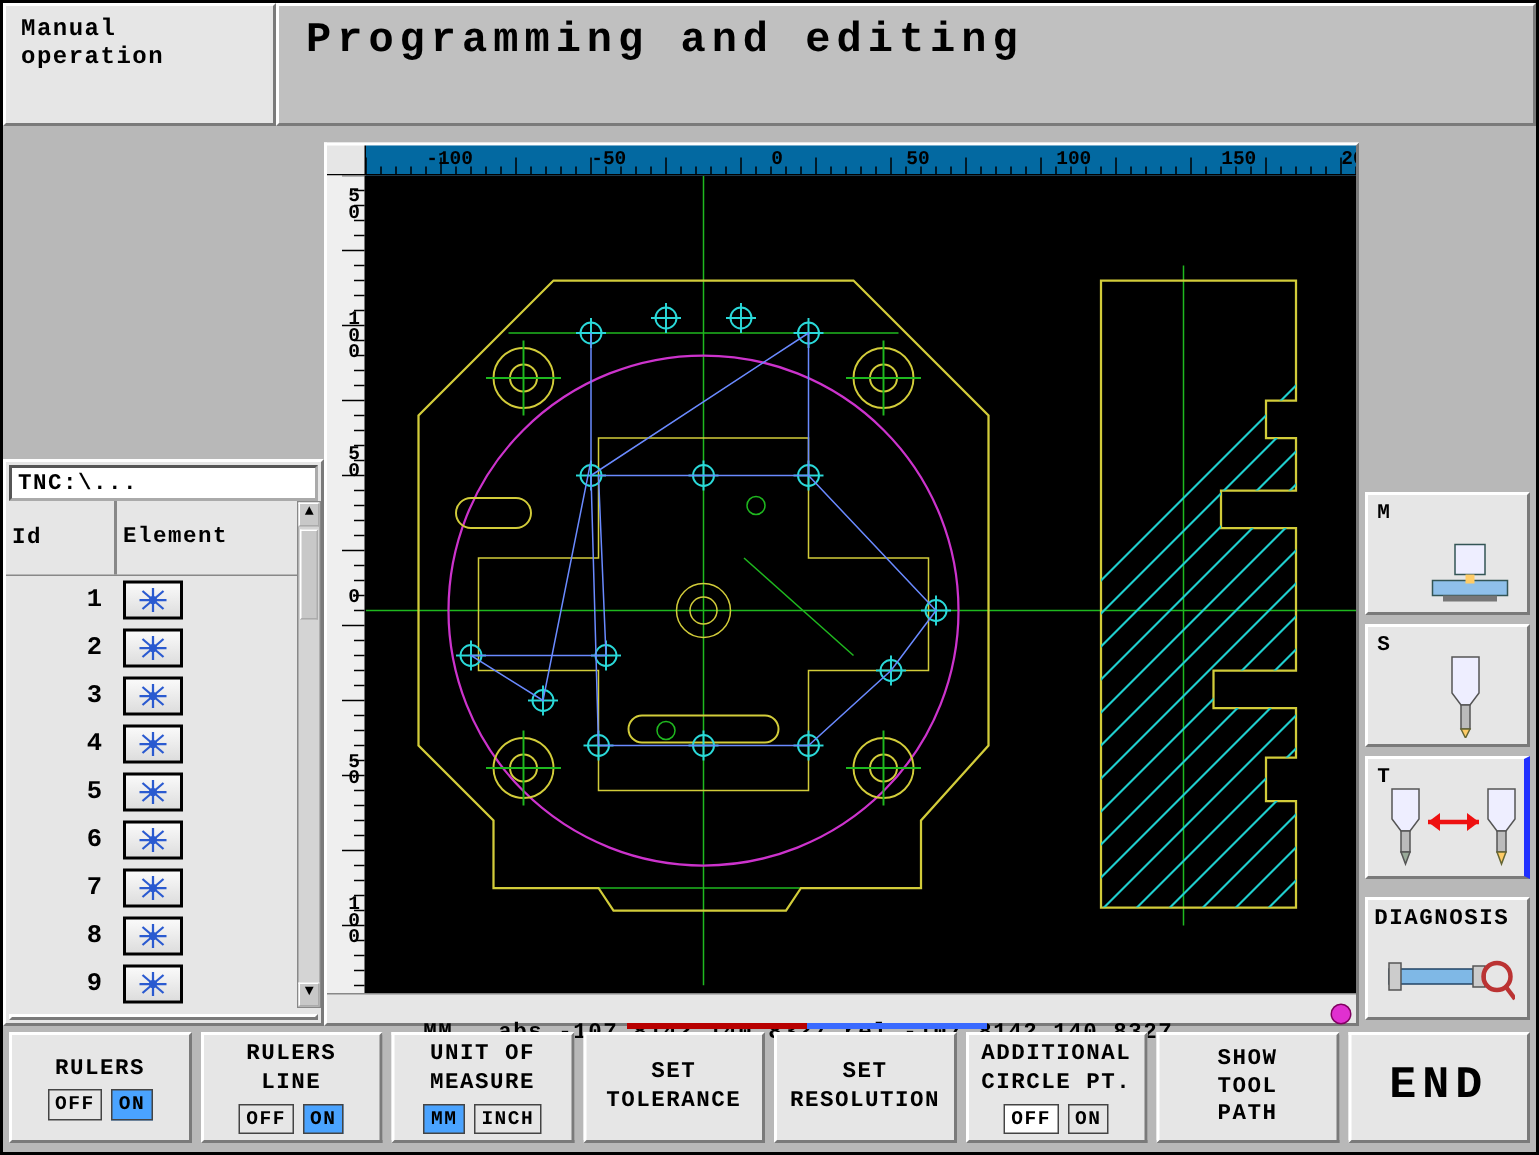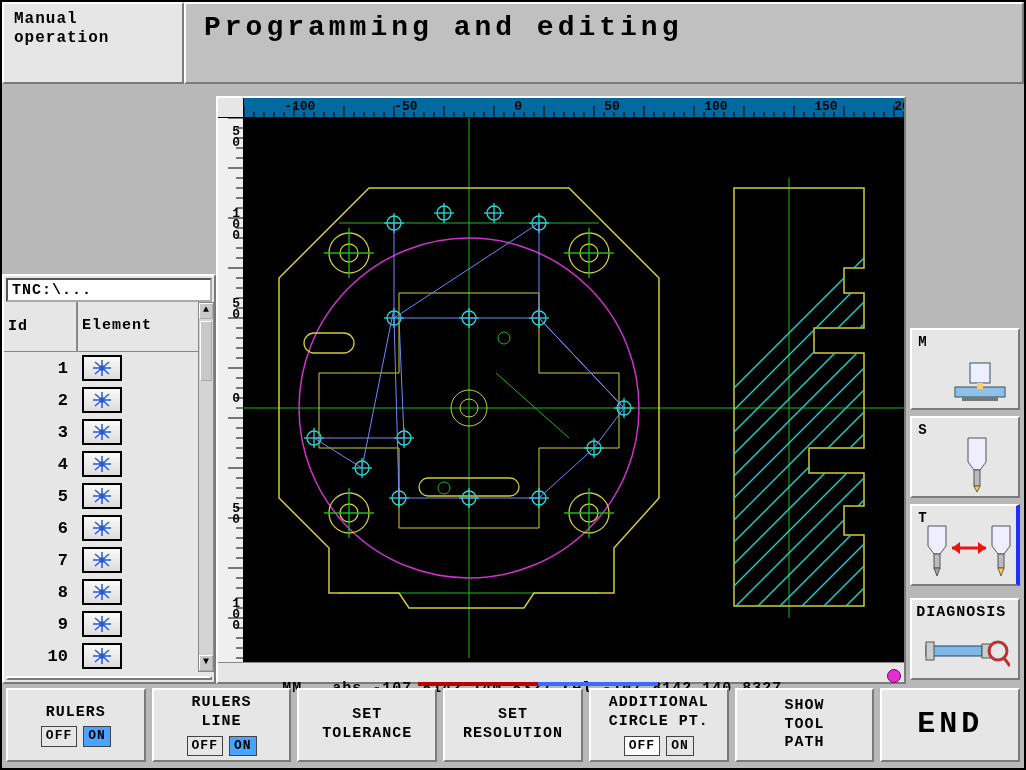--- a/index.html
+++ b/index.html
@@ -427,36 +427,20 @@
         <line x1="11" y1="1" x2="11" y2="17"></line>
                       <line x1="2" y1="9" x2="20" y2="9"></line>
         <line x1="4" y1="3" x2="18" y2="15"></line>
                       <line x1="18" y1="3" x2="4" y2="15"></line>
         <circle cx="11" cy="9" r="2" fill="#2a5ad0"></circle>
                     </g>
                   </svg>
                 </div>
               </div>
             </div>
-            <div class="list-row">
-              <div class="c1">10</div>
-    <div class="c2">
-                <div class="elem-btn">
-      <svg width="22" height="18">
-                    <g stroke="#2a5ad0" stroke-width="1.5" fill="none">
-        <line x1="11" y1="1" x2="11" y2="17"></line>
-                      <line x1="2" y1="9" x2="20" y2="9"></line>
-        <line x1="4" y1="3" x2="18" y2="15"></line>
-                      <line x1="18" y1="3" x2="4" y2="15"></line>
-        <circle cx="11" cy="9" r="2" fill="#2a5ad0"></circle>
-                    </g>
-                  </svg>
-                </div>
-              </div>
-            </div>
           </div>
       </div>
       <div class="scrollbar-v">
         <div class="arrow" style="font-size:10px;text-align:center;">▲</div>
         <div class="thumb"></div>
         <div class="arrow" style="position:absolute;bottom:0;left:0;right:0;font-size:10px;text-align:center;">▼</div>
       </div>
     </div>
     <div class="bottom-pad"></div>
   </div>
@@ -889,20 +873,28 @@
   </div>
   <div class="softkey">
     <div>RULERS</div>
     <div>LINE</div>
     <div class="toggle-row">
       <span class="toggle">OFF</span>
       <span class="toggle on">ON</span>
     </div>
   </div>
   <div class="softkey">
+    <div>UNIT OF</div>
+    <div>MEASURE</div>
+    <div class="toggle-row">
+      <span class="toggle on">MM</span>
+      <span class="toggle">INCH</span>
+    </div>
+  </div>
+  <div class="softkey">
     <div>SET</div>
     <div>TOLERANCE</div>
   </div>
   <div class="softkey">
     <div>SET</div>
     <div>RESOLUTION</div>
   </div>
   <div class="softkey">
     <div>ADDITIONAL</div>
     <div>CIRCLE PT.</div>

